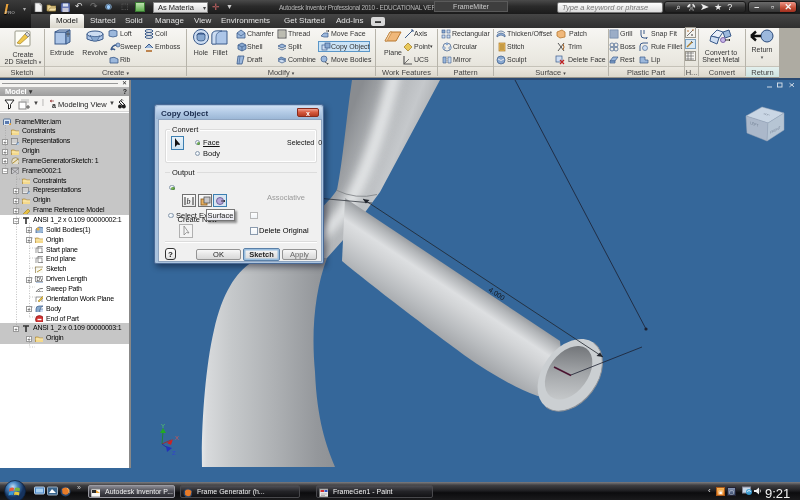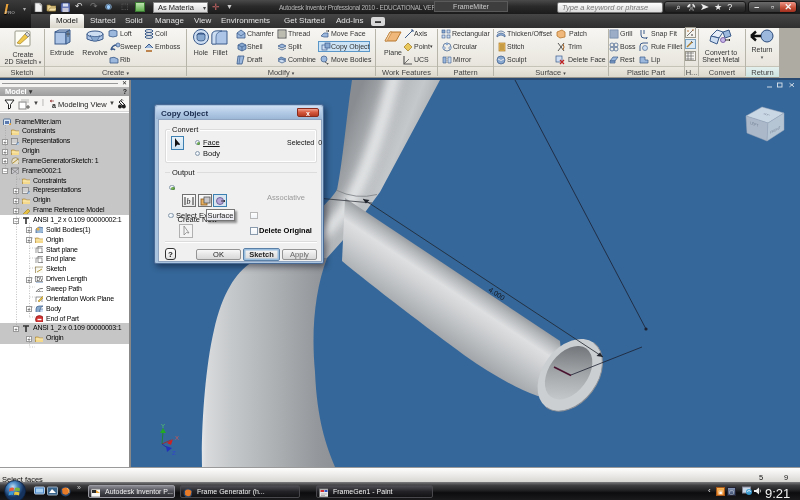--- a/index.html
+++ b/index.html
@@ -765,37 +765,32 @@
     <span class="abs rdo" style="left:9px;top:92.5px;"></span>
         <span class="abs" style="left:17px;top:90.5px;">Select Ex</span>
     <div class="abs" style="left:20px;top:104px;width:14px;height:13.5px;background:#f4f4f4;border:1px solid #b0b0b0;">
       <svg width="12" height="12">
             <path d="M4 1 L4 10 L6.5 7.5 L9 8 Z" fill="none" stroke="#888" stroke-width="0.8"></path>
           </svg>
     </div>
     <span class="abs cbx" style="left:91px;top:91.5px;border-color:#b8b8b8;"></span>
         <span class="abs" style="left:100px;top:73px;color:#9a9a9a;margin-left:8px;">Associative</span>
     <span class="abs cbx" style="left:91px;top:107px;"></span>
-        <span class="abs" style="left:100px;top:106px;color:#000;font-weight:bold;">Delete Original</span>
+        <span class="abs" style="left:100px;top:106px;color:#000;font-weight:normal;">Delete Original</span>
 
     <div class="abs" style="left:47px;top:89px;width:29px;height:11.5px;background:linear-gradient(#fefefe,#e8e8f0);border:1px solid #767676;box-shadow:1.5px 1.5px 2px rgba(0,0,0,0.4);font-size:7.5px;color:#222;text-align:center;line-height:11px;z-index:3;">Surface</div>
 
     <div class="abs" style="left:6px;top:121px;width:152px;height:1px;background:#dcdcdc;box-shadow:0 1px 0 #fff;"></div>
     <div class="abs" style="left:6px;top:127.5px;width:11px;height:12px;background:linear-gradient(#fdfdfd,#e3e3e3);border:1.5px solid #333;border-radius:3px;font-weight:bold;text-align:center;line-height:11px;font-size:8px;">?</div>
     <div class="abs dbtn" style="left:37px;top:129px;width:45px;">OK</div>
     <div class="abs dbtn foc" style="left:84px;top:127.5px;width:37px;font-weight:bold;">Sketch</div>
     <div class="abs dbtn" style="left:123px;top:129px;width:35px;color:#666;">Apply</div>
   </div>
 </div>
 
-<div id="statusbar">
-  <span style="position:absolute;left:2px;top:7px;">Select faces</span>
-  <span style="position:absolute;left:759px;top:5px;">5</span>
-  <span style="position:absolute;left:784px;top:5px;">9</span>
-</div>
 <div id="taskbar">
   <svg class="abs" style="left:3px;top:-2px;" width="24" height="22">
     <defs>
           <radialGradient id="orb" cx="0.4" cy="0.3">
             <stop offset="0" stop-color="#c2e2f8"></stop>
             <stop offset="0.45" stop-color="#4a88c4"></stop>
             <stop offset="1" stop-color="#16335e"></stop>
           </radialGradient>
         </defs>
     <circle cx="12" cy="11" r="10.5" fill="url(#orb)" stroke="#0c2240" stroke-width="0.8"></circle>

